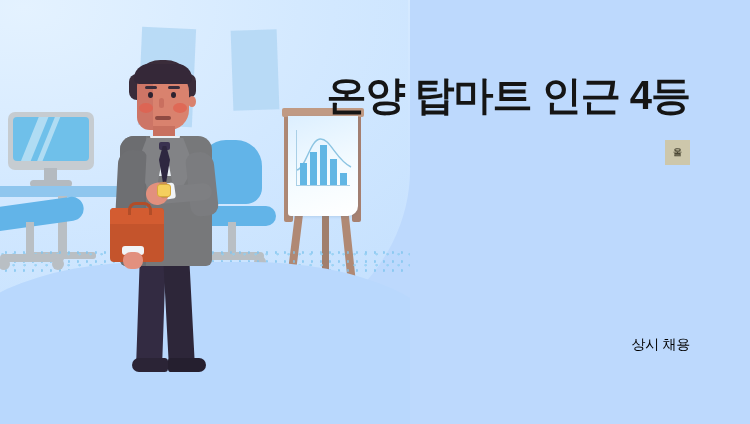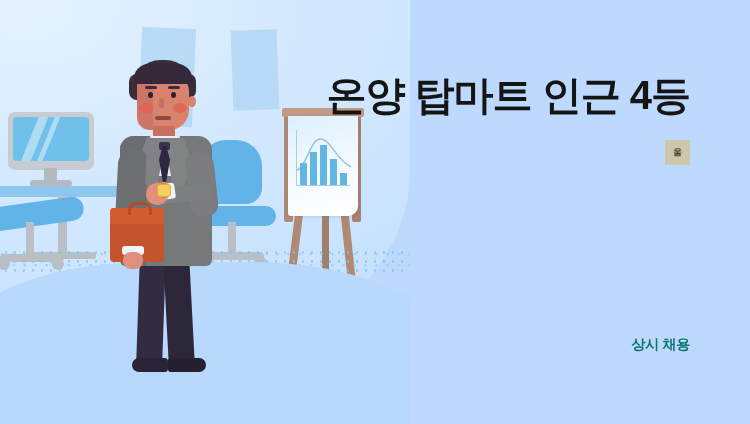--- a/index.html
+++ b/index.html
@@ -146,21 +146,21 @@
   }
   .sub-row{position:absolute;right:60px;top:140px;display:flex;align-items:center;gap:9px;}
   .logo-badge{
     width:25px;height:25px;background:#cdc7ab;
     display:flex;align-items:center;justify-content:center;
     font-size:9px;font-weight:700;color:#4c4835;flex:0 0 auto;
   }
   .sub-name{font-size:20px;font-weight:700;color:#1b1b1b;letter-spacing:-.5px;white-space:nowrap;}
   .status{
     position:absolute;right:60px;top:336px;
-    font-size:14px;font-weight:700;color:#0f766e;letter-spacing:-.3px;white-space:nowrap;
+    font-size:14px;font-weight:400;color:#000000;letter-spacing:-.3px;white-space:nowrap;
   }
 </style>
 </head>
 <body>
 
 <div id="banner">
 
   <div class="illo">
     <div class="blob"></div>
     <div class="blob2"></div>

